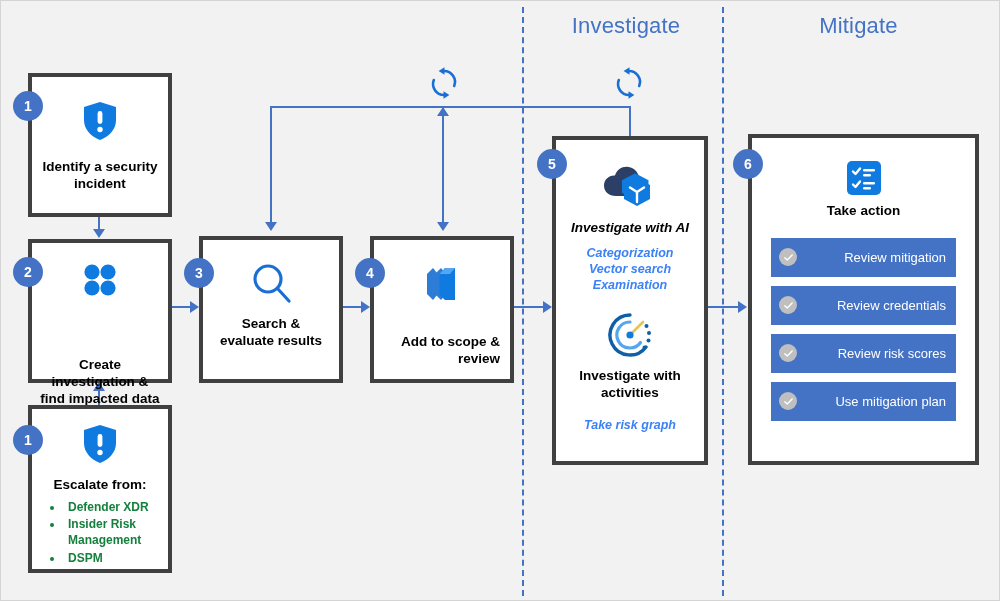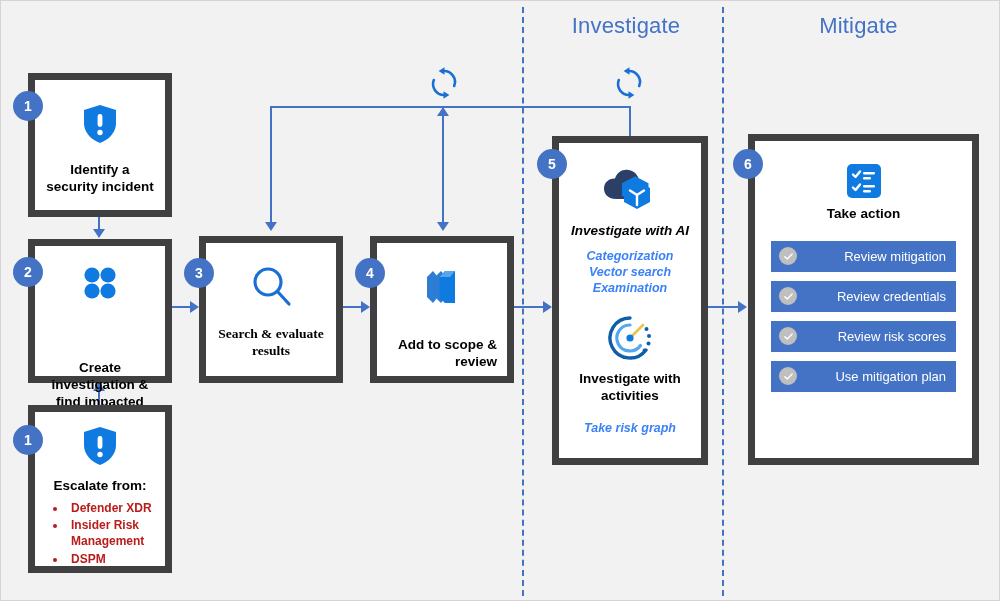--- a/index.html
+++ b/index.html
@@ -34,21 +34,21 @@
   .divider {
     position: absolute;
     width: 0;
     border-left: 2px dashed #4472c4;
   }
 
   
   .card {
     position: absolute;
     background: #ffffff;
-    border: 7px solid #404040;
+    border: 4px solid #404040;
     display: flex;
     flex-direction: column;
     align-items: center;
   }
   .card-title {
     color: #000000;
     font-size: 13.5px;
     font-weight: bold;
     text-align: center;
     line-height: 1.25;
@@ -80,32 +80,32 @@
     z-index: 6;
   }
 
   
   .bullets {
     margin: 6px 0 0 0;
     padding-left: 26px;
     width: 100%;
   }
   .bullets li {
-    color: #b91c1c;
+    color: #15803d;
     font-size: 12px;
     font-weight: bold;
     line-height: 1.3;
     margin-bottom: 2px;
     padding-left: 4px;
   }
 
   
   .pill {
     position: relative;
-    height: 31px;
+    height: 39px;
     background: #4472c4;
     display: flex;
     align-items: center;
     margin-bottom: 9px;
   }
   .pill-check {
     width: 18px;
     height: 18px;
     border-radius: 50%;
     background: #bfbfbf;
@@ -234,21 +234,21 @@
   </div>
   <div class="badge" style="left:12px; top:424px;">1</div>
 
   <div class="card" style="left:198px; top:235px; width:144px; height:147px; padding:20px 10px 0 10px;">
     <span class="icon-wrap" style="width:48px; height:48px;">
       <svg width="44" height="44" viewBox="0 0 44 44" aria-hidden="true">
         <circle cx="19" cy="17" r="13" fill="none" stroke="#1a6fd4" stroke-width="3.2"></circle>
         <line x1="28.5" y1="26.5" x2="40" y2="39" stroke="#1a6fd4" stroke-width="3.2" stroke-linecap="round"></line>
       </svg>
     </span>
-    <div class="card-title" style="margin-top:15px;font-family:Liberation Serif, serif;">Search &amp; evaluate results</div>
+    <div class="card-title" style="margin-top:8px;">Search &amp; evaluate results</div>
   </div>
   <div class="badge" style="left:183px; top:257px;">3</div>
 
   <div class="card" style="left:369px; top:235px; width:144px; height:147px; padding:22px 10px 0 10px;">
     <span class="icon-wrap" style="width:48px; height:44px;">
       <svg width="42" height="40" viewBox="0 0 42 40" aria-hidden="true">
         <path d="M12 4 L6 10 V30 L12 36 L16 31 V9 Z" fill="#2d7cd6"></path>
         <path d="M20 4 L14 10 V30 L20 36 L24 31 V9 Z" fill="#2d7cd6"></path>
         <path d="M34 4 H24 L18.5 10 V31 L24 36 H34 Z" fill="#0f7ae0"></path>
         <path d="M34 4 H24 L18.5 10 H29 Z" fill="#55a6ef"></path>

